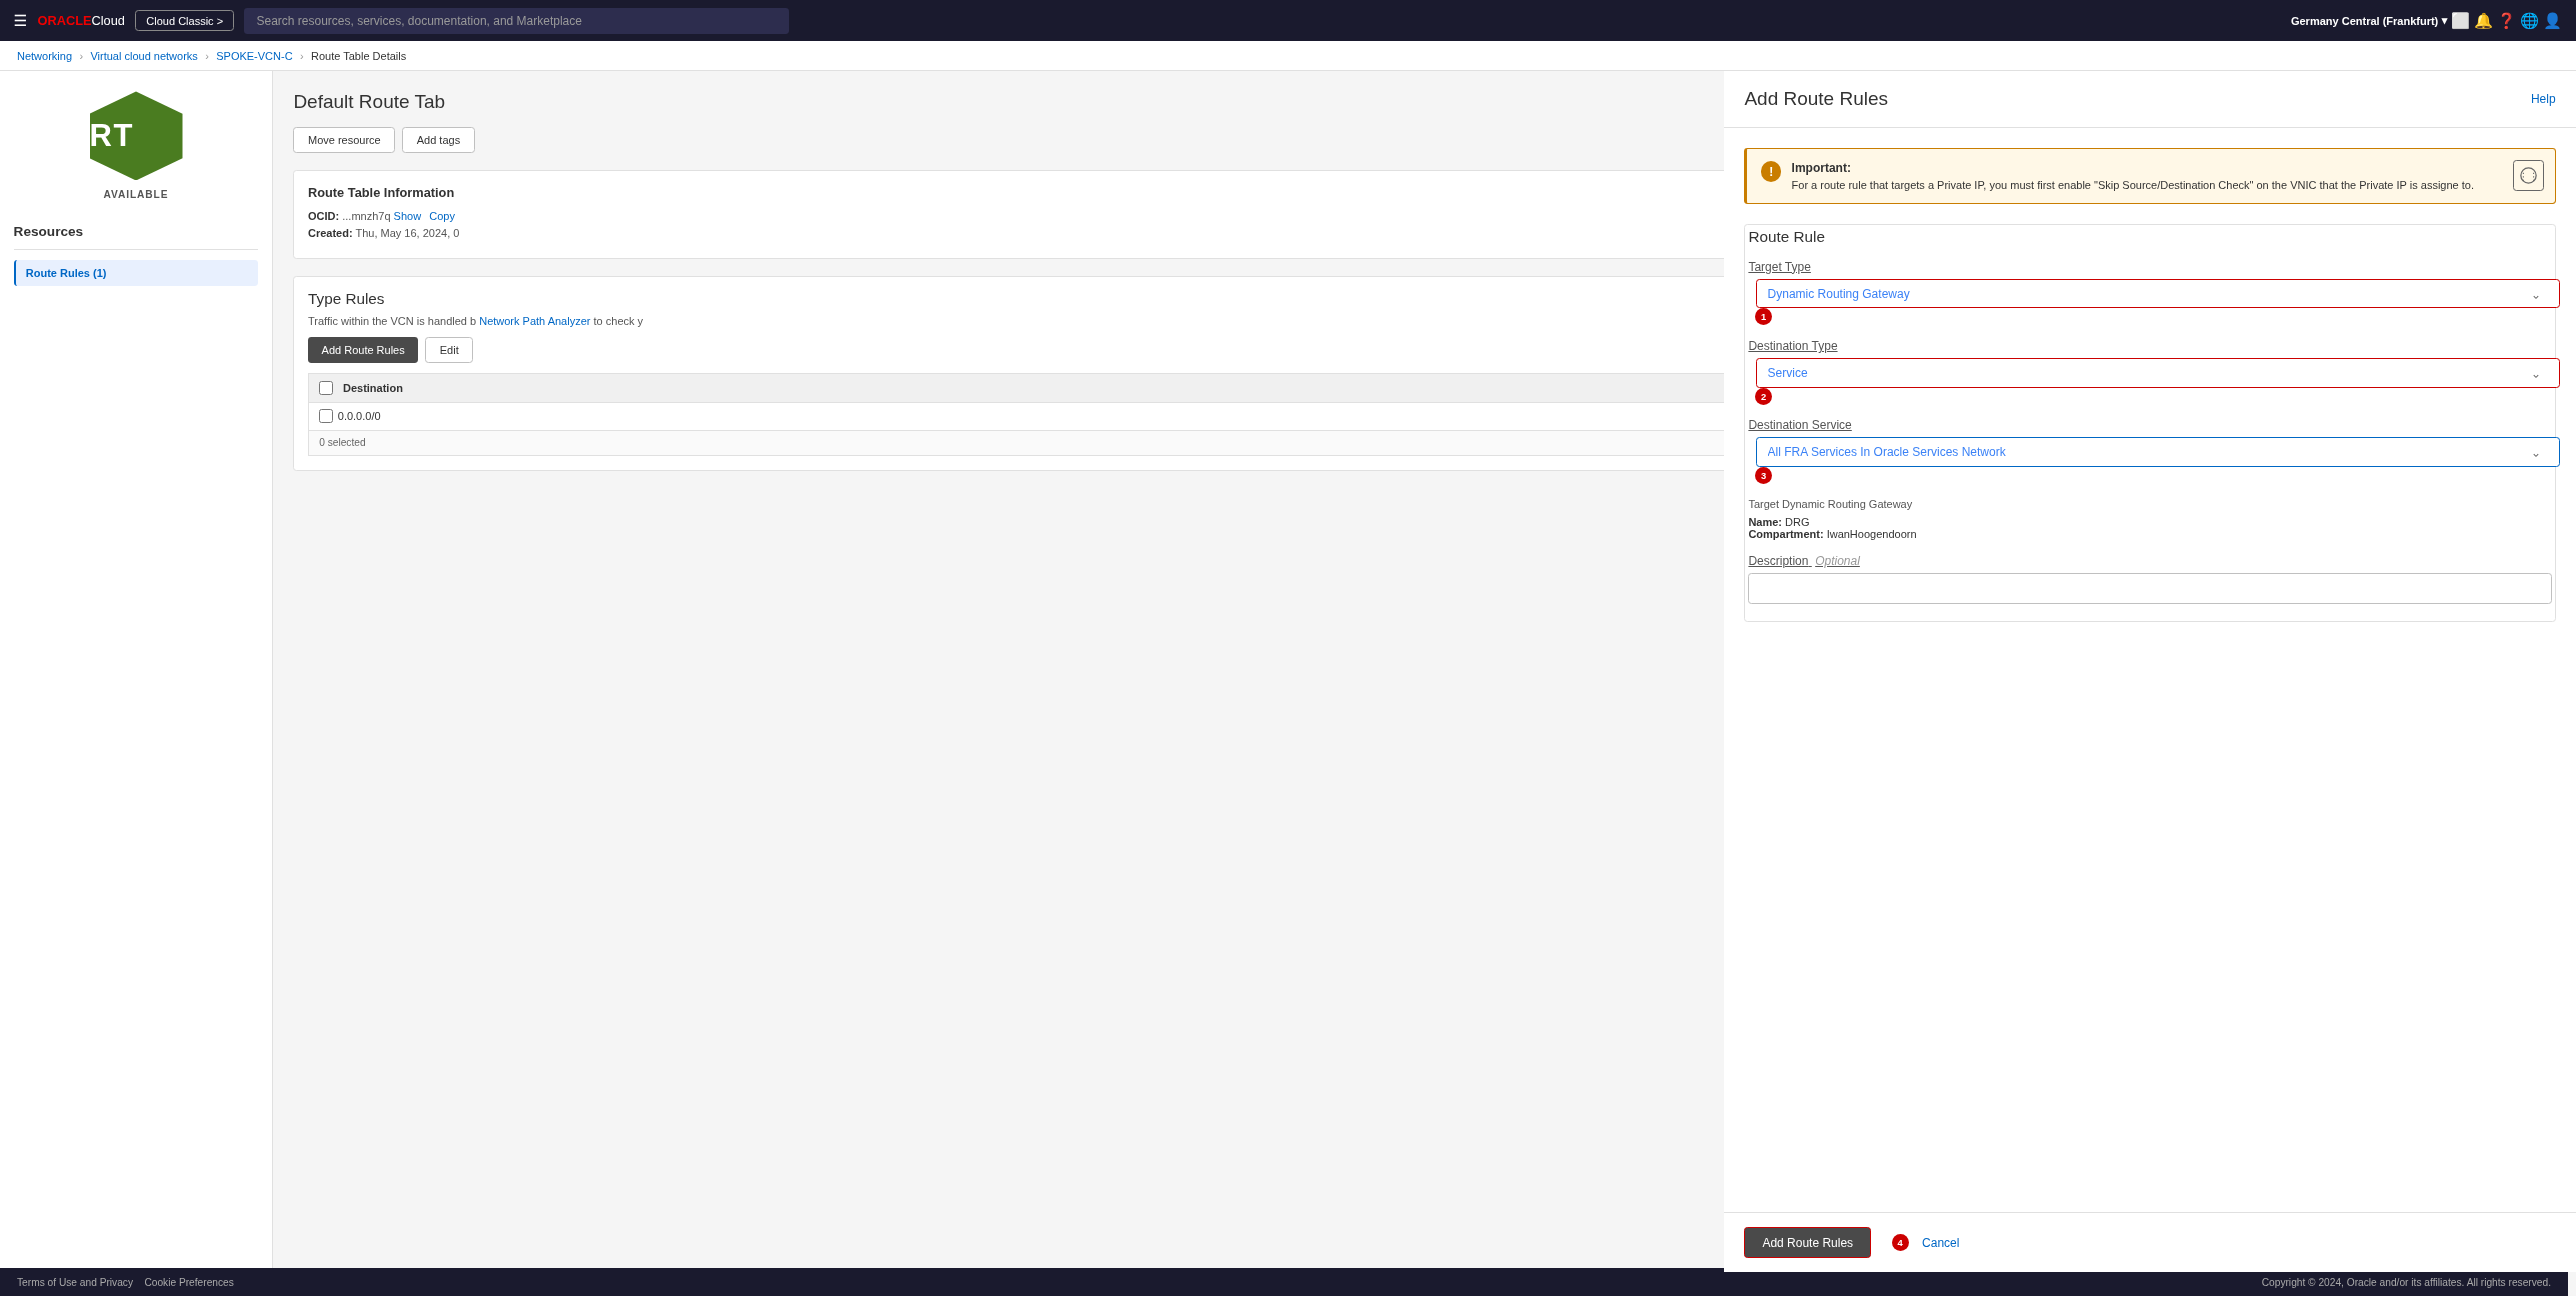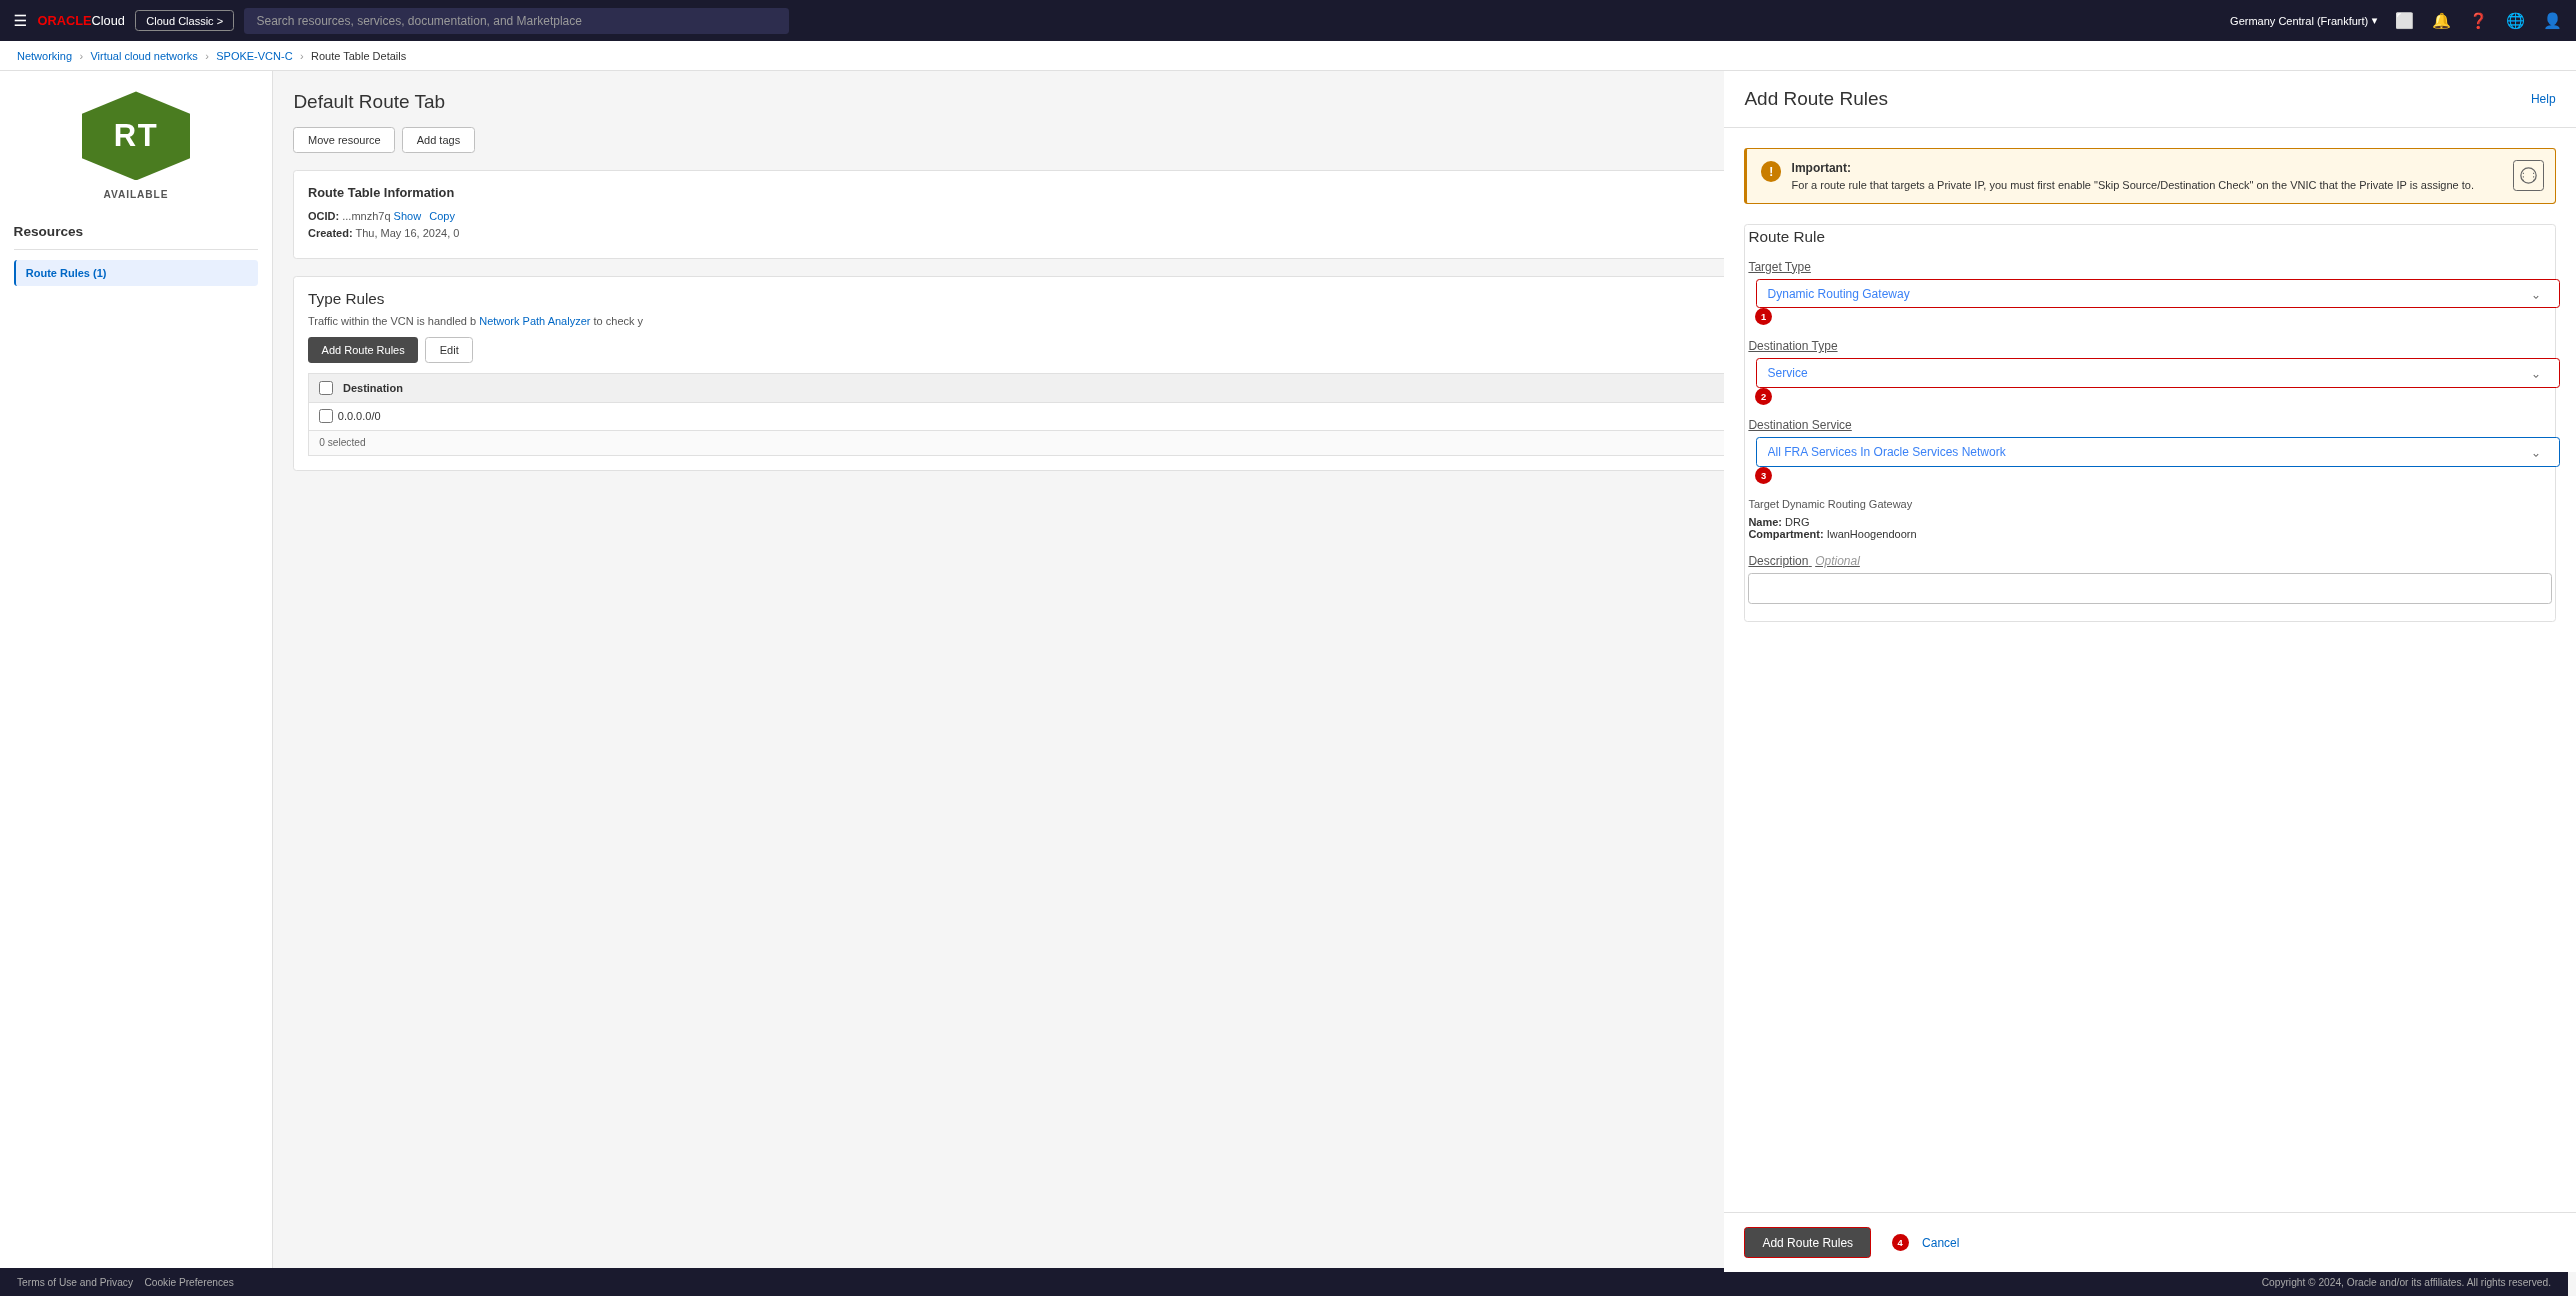--- a/index.html
+++ b/index.html
@@ -33,23 +33,24 @@
       border: none;
       font-size: 12px;
       background: #2d2d4e;
       color: #ccc;
     }
     .search-bar::placeholder { color: #999; }
     .nav-right {
       margin-left: auto;
       display: flex;
       align-items: center;
-      gap: 18px;
-      color: #fff;
-      font-size: 11px;
+      gap: 4px;
+      color: #fff;
+      font-size: 11px;
+      font-weight: bold;
     }
     .nav-right .region { display: flex; align-items: center; gap: 3.4px; cursor: pointer; }
     .nav-icon { font-size: 15.3px; color: #ccc; cursor: pointer; }
 
     
     .breadcrumb {
       background: #fff;
       padding: 8.5px 17px;
       font-size: 11px;
       border-bottom: 0.9px solid #e0e0e0;
@@ -74,27 +75,27 @@
     }
 
     
     .hex-container {
       display: flex;
       flex-direction: column;
       align-items: center;
       padding: 20.4px 0 10.2px;
     }
     .hexagon {
-      width: 108px;
+      width: 93px;
       height: 89px;
       background: #4a7c20;
       clip-path: polygon(50% 0%, 100% 25%, 100% 75%, 50% 100%, 0% 75%, 0% 25%);
       display: flex;
       align-items: center;
-      justify-content: center;
+      justify-content: flex-start;
       color: #fff;
       font-size: 31px;
       font-weight: bold;
       letter-spacing: 1.7px;
     }
     .hex-label {
       margin-top: 8.5px;
       font-size: 10.2px;
       color: #555;
       font-weight: 600;

